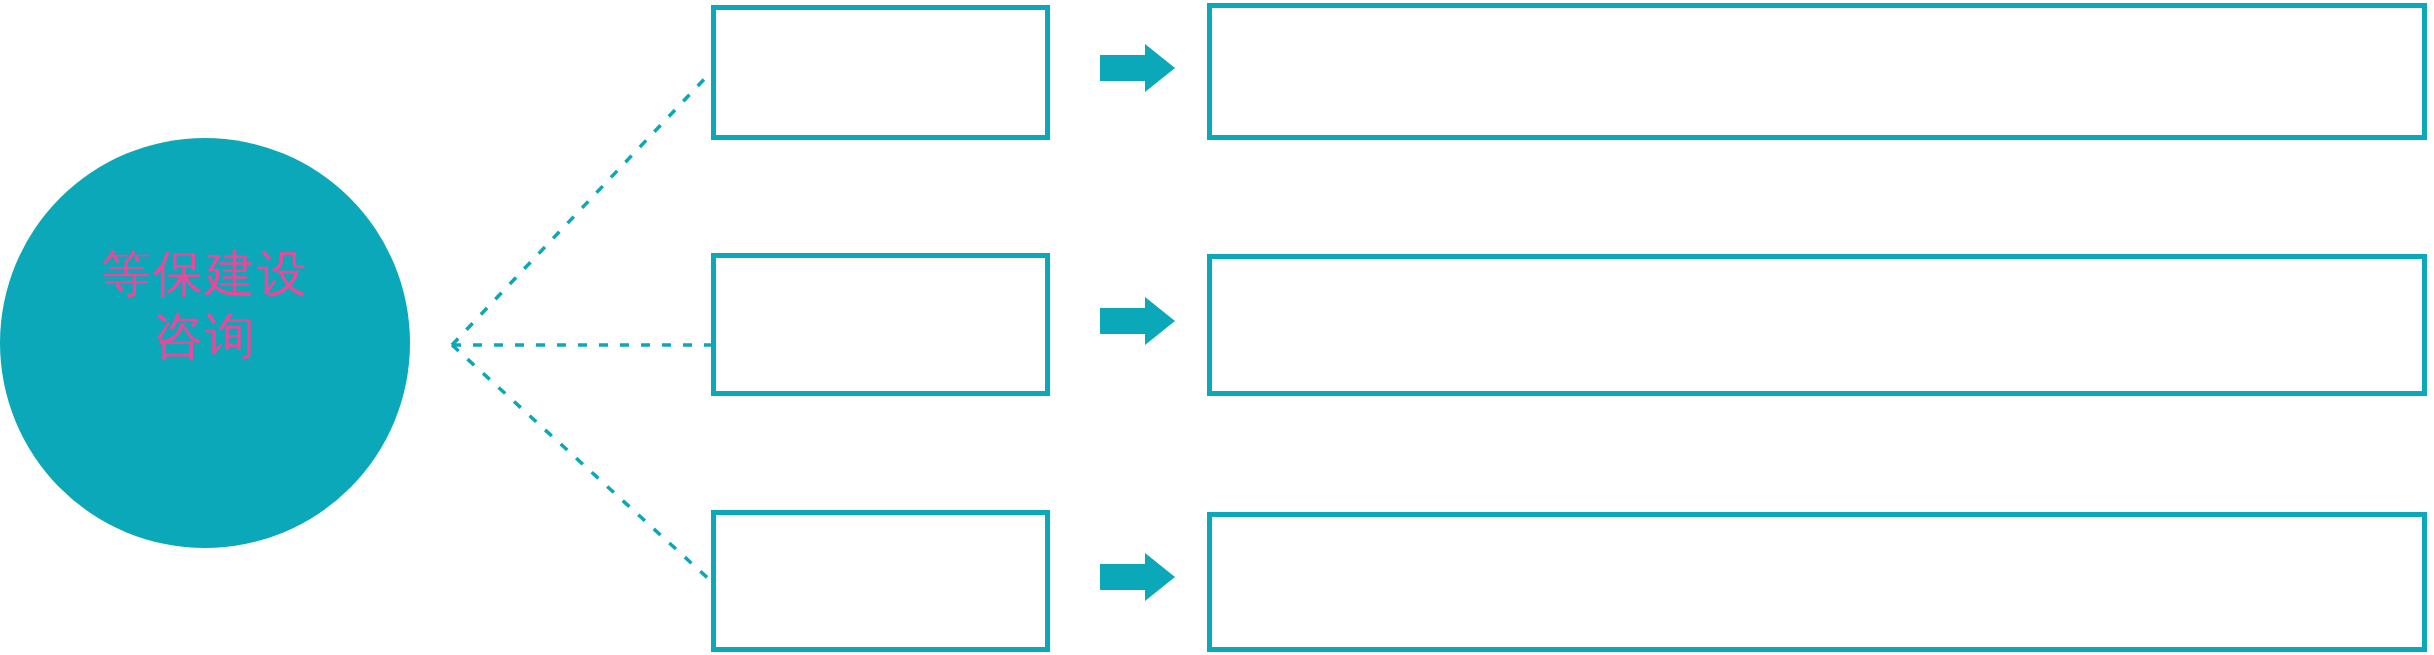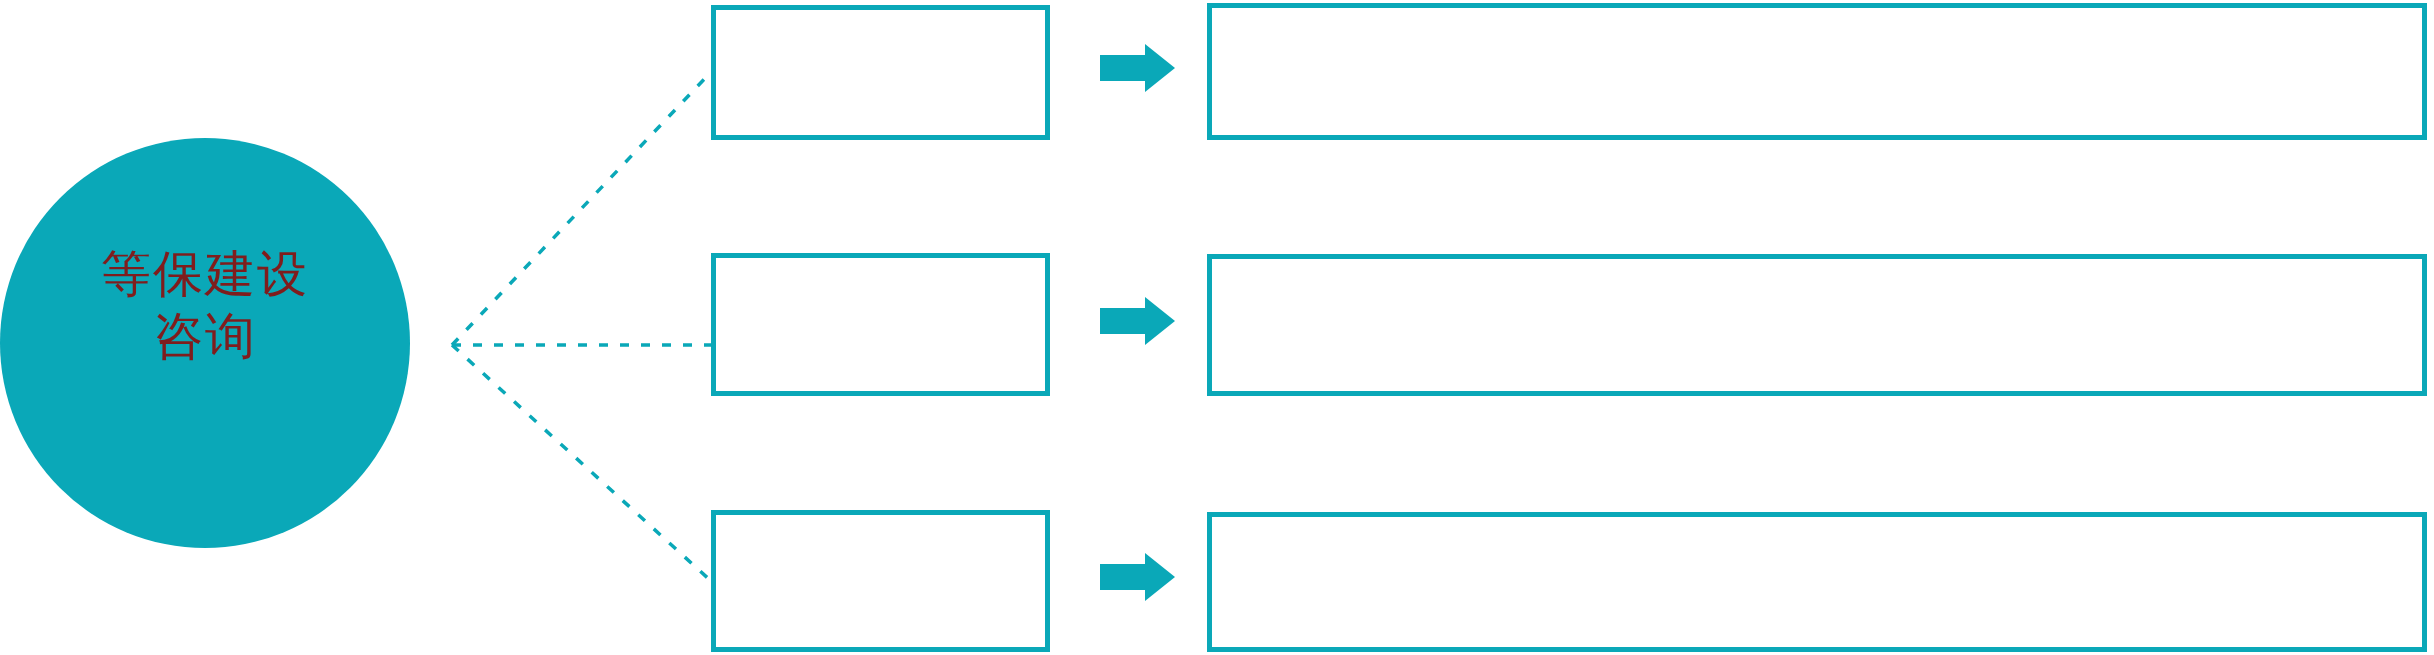--- a/index.html
+++ b/index.html
@@ -24,21 +24,21 @@
     top: 0;
     width: 2434px;
     height: 655px;
   }
   .hub-label {
     position: absolute;
     left: 0px;
     top: 243px;
     width: 410px;
     text-align: center;
-    color: #7f1d1d;
+    color: #ec4899;
     font-size: 50px;
     line-height: 62px;
     font-weight: 300;
     letter-spacing: 2px;
     white-space: pre;
     pointer-events: none;
   }
   .node-box {
     position: absolute;
     box-sizing: border-box;

